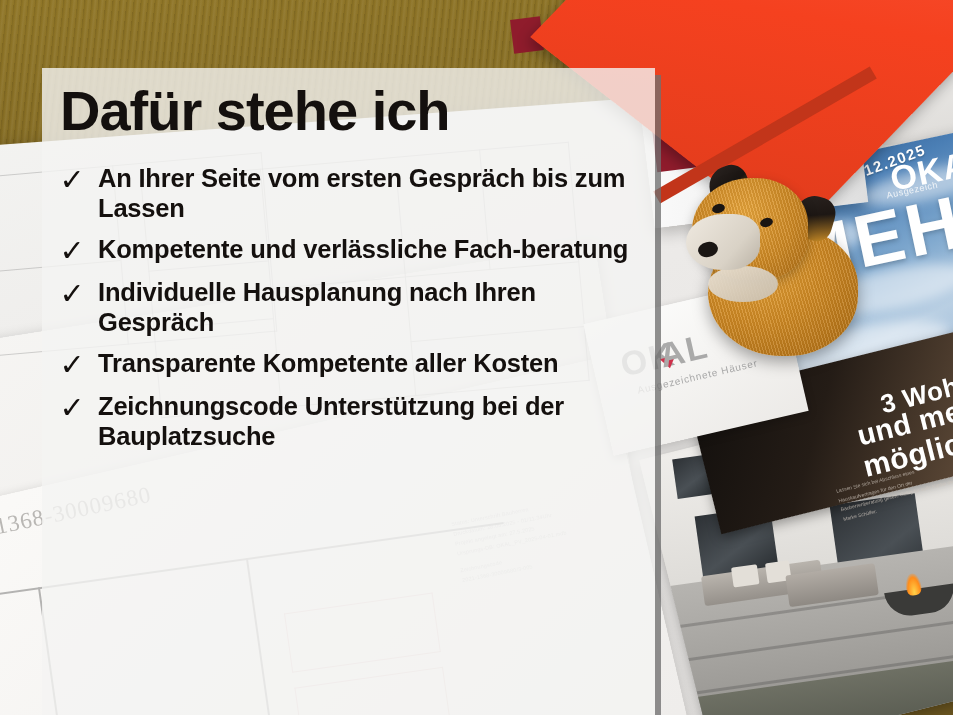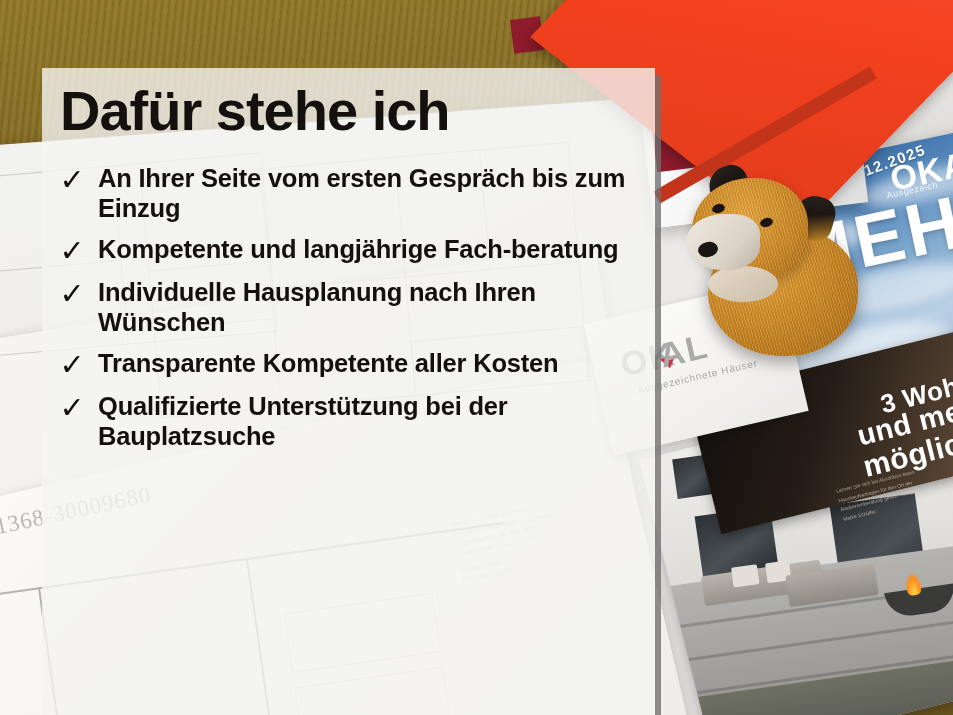--- a/index.html
+++ b/index.html
@@ -465,41 +465,41 @@
 
 
   <div class="panel">
 
     <div class="panel-title">Dafür stehe ich</div>
 
     <div class="list">
 
       <div class="item">
         <div class="check">✓</div>
-        <div class="item-text">An Ihrer Seite vom ersten Gespräch bis zum Einzug</div>
+        <div class="item-text">An Ihrer Seite vom ersten Gespräch bis zum Lassen</div>
       </div>
 
       <div class="item">
         <div class="check">✓</div>
-        <div class="item-text">Kompetente und langjährige Fach-beratung</div>
+        <div class="item-text">Kompetente und verlässliche Fach-beratung</div>
       </div>
 
       <div class="item">
         <div class="check">✓</div>
-        <div class="item-text">Individuelle Hausplanung nach Ihren Wünschen</div>
+        <div class="item-text">Individuelle Hausplanung nach Ihren Gespräch</div>
       </div>
 
       <div class="item">
         <div class="check">✓</div>
         <div class="item-text">Transparente Kompetente aller Kosten</div>
       </div>
 
       <div class="item">
         <div class="check">✓</div>
-        <div class="item-text">Qualifizierte Unterstützung bei der Bauplatzsuche</div>
+        <div class="item-text">Zeichnungscode Unterstützung bei der Bauplatzsuche</div>
       </div>
 
     </div>
 
 
   </div>
 
 </div>
 
 </body></html>

